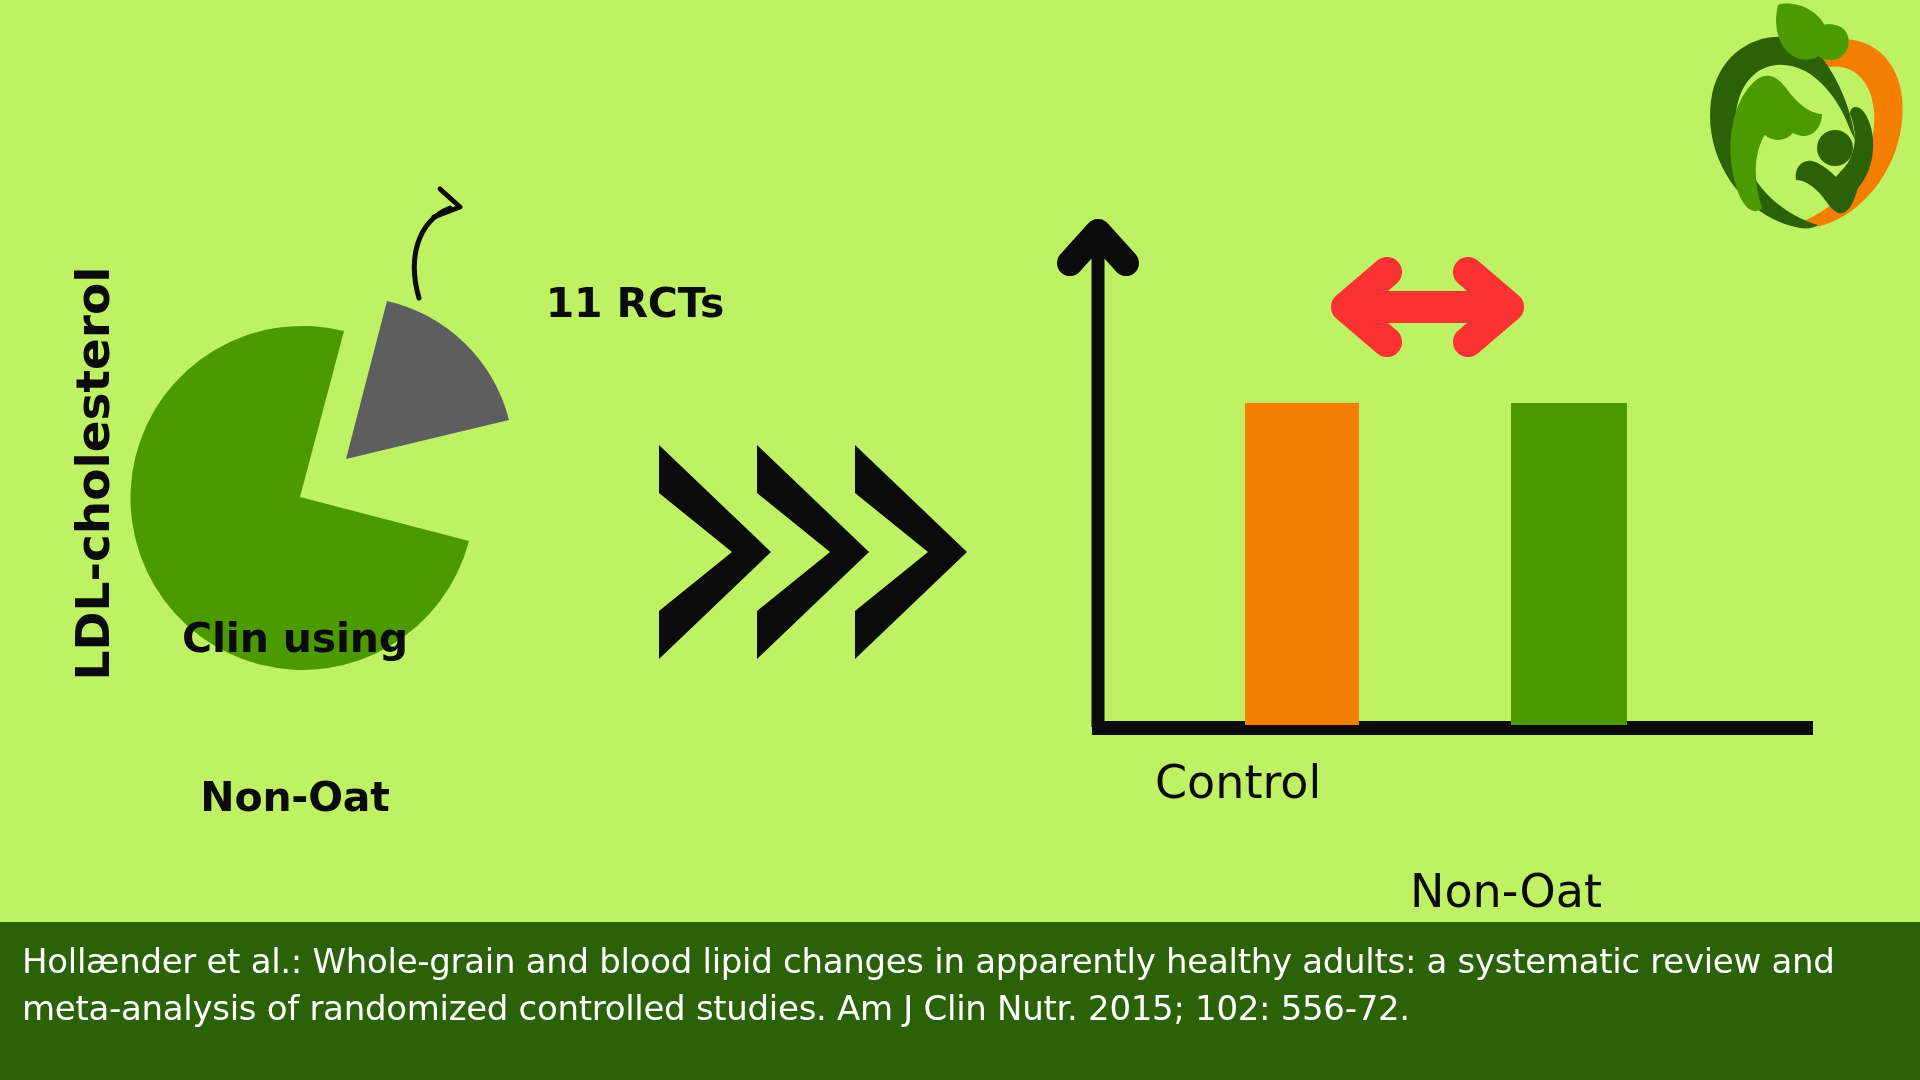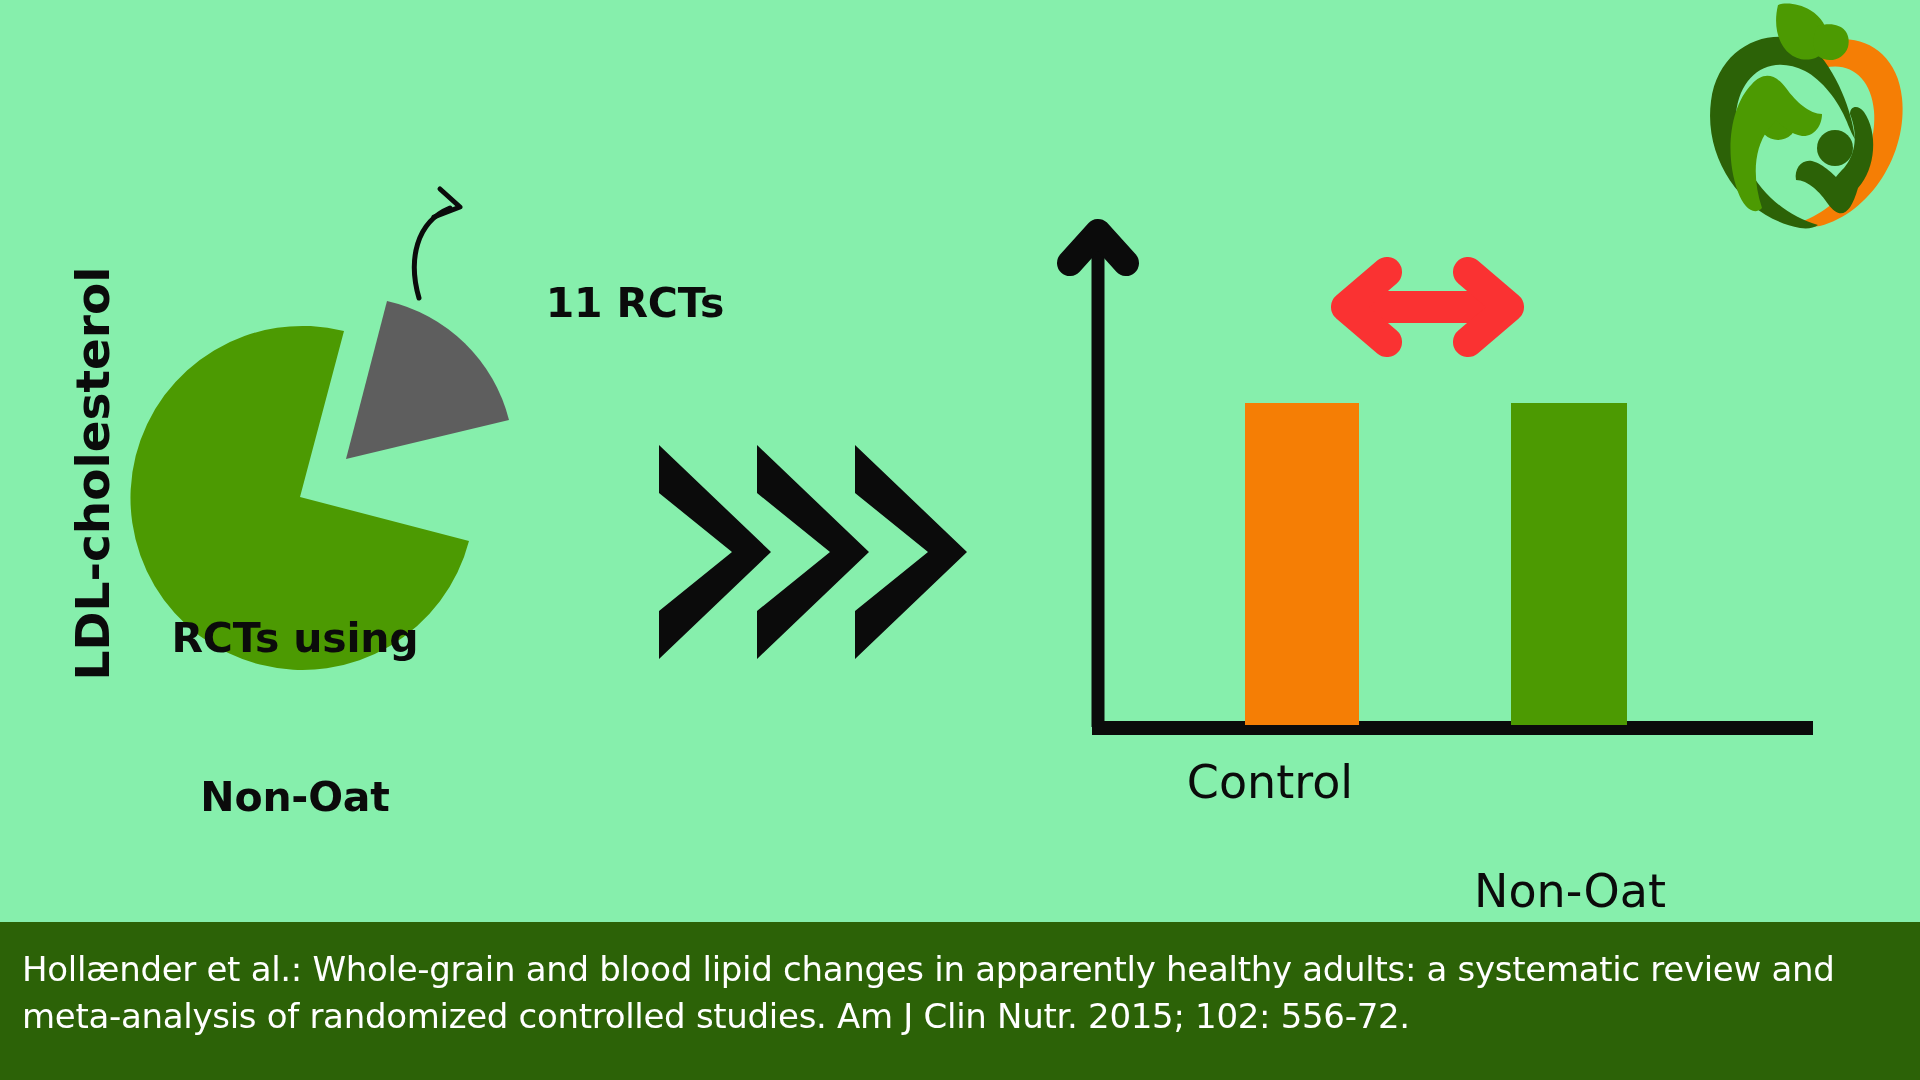--- a/index.html
+++ b/index.html
@@ -12,21 +12,21 @@
     height: 1080px;
     overflow: hidden;
     background: #e6f6e4;
     font-family: "DejaVu Sans", sans-serif;
   }
 
   #abstract-root {
     position: relative;
     width: 1920px;
     height: 1080px;
-    background: #86efac;
+    background: #bef264;
   }
 
   
   .figure-layer {
     position: absolute;
     left: 0;
     top: 0;
     width: 1920px;
     height: 1080px;
   }
@@ -70,21 +70,20 @@
     color: #0b0b0b;
     font-family: "DejaVu Sans", sans-serif;
     white-space: pre;
   }
 
   .bar-tick-label {
     position: absolute;
     font-size: 46px;
     font-weight: 400;
     color: #0b0b0b;
-    text-align: center;
     font-family: "DejaVu Sans", sans-serif;
     line-height: 1.18;
     white-space: pre;
   }
 
   #bar-label-control {
     left: 1155px;
     top: 755px;
     width: 230px;
   }
@@ -97,21 +96,21 @@
 
   
   #citation-bar {
     position: absolute;
     left: 0;
     bottom: 0;
     width: 1920px;
     height: 158px;
     background: #2c6207;
     box-sizing: border-box;
-    padding: 24px 22px 0 22px;
+    padding: 16px 22px 0 22px;
   }
   #citation-text {
     color: #ffffff;
     font-family: "DejaVu Sans", sans-serif;
     font-size: 34px;
     font-weight: 400;
     line-height: 1.38;
     letter-spacing: -0.3px;
   }
 
@@ -174,21 +173,21 @@
       <path stroke-width="30" d="M 1387 272 L 1346 307 L 1387 342"></path>
       <path stroke-width="30" d="M 1468 272 L 1509 307 L 1468 342"></path>
     </g>
   </svg>
 
   <div class="fig-text" id="callout-label">
     <div>11 RCTs</div>
   </div>
 
   <div class="fig-text" id="pie-main-label">
-    <div>RCTs using</div>
+    <div>Clin using</div>
     <div>Non-Oat</div>
     <div>Wholegrain</div>
   </div>
 
   <div id="axis-y-label">LDL-cholesterol</div>
 
   <div class="bar-tick-label" id="bar-label-control">Control</div>
 
   <div class="bar-tick-label" id="bar-label-treatment">
     <div>Non-Oat</div>

